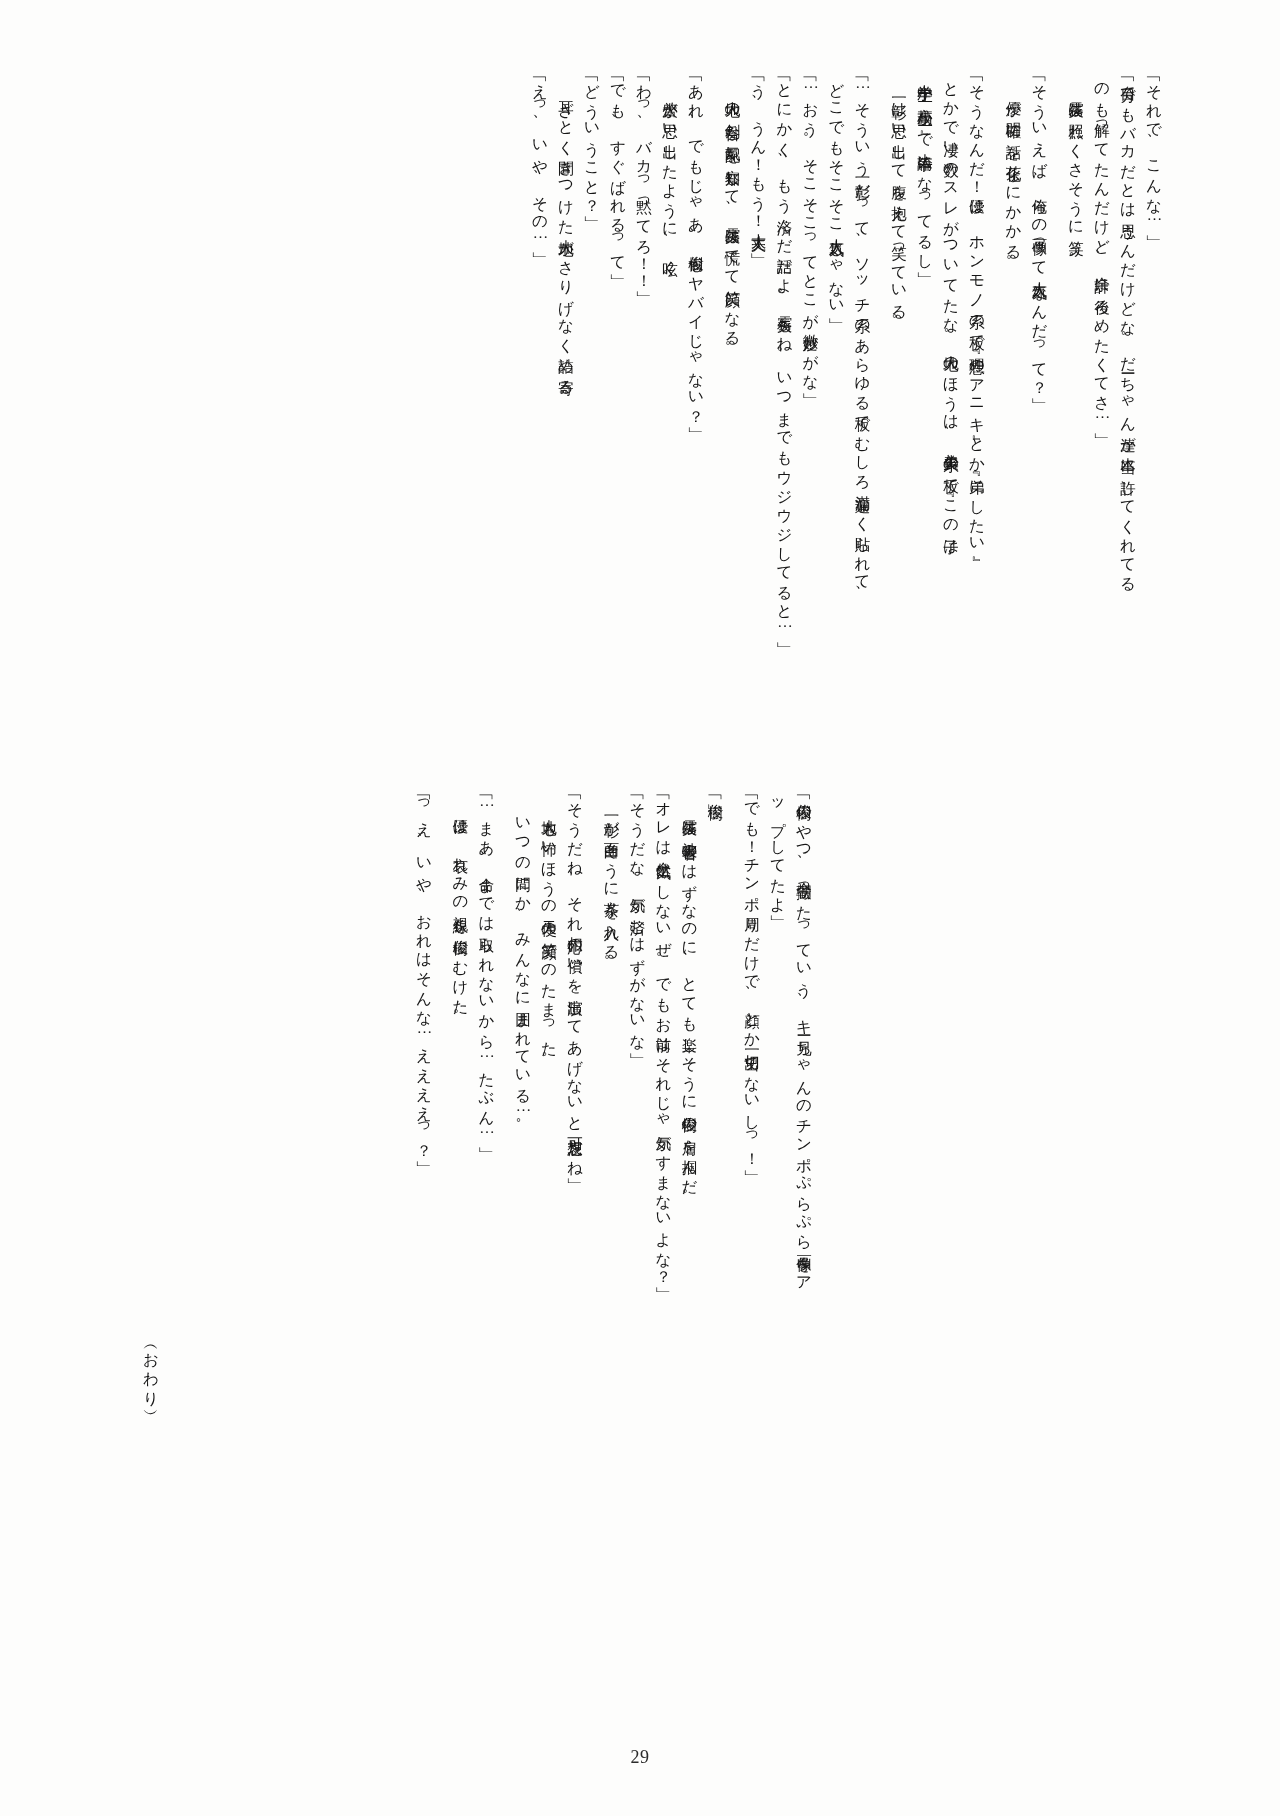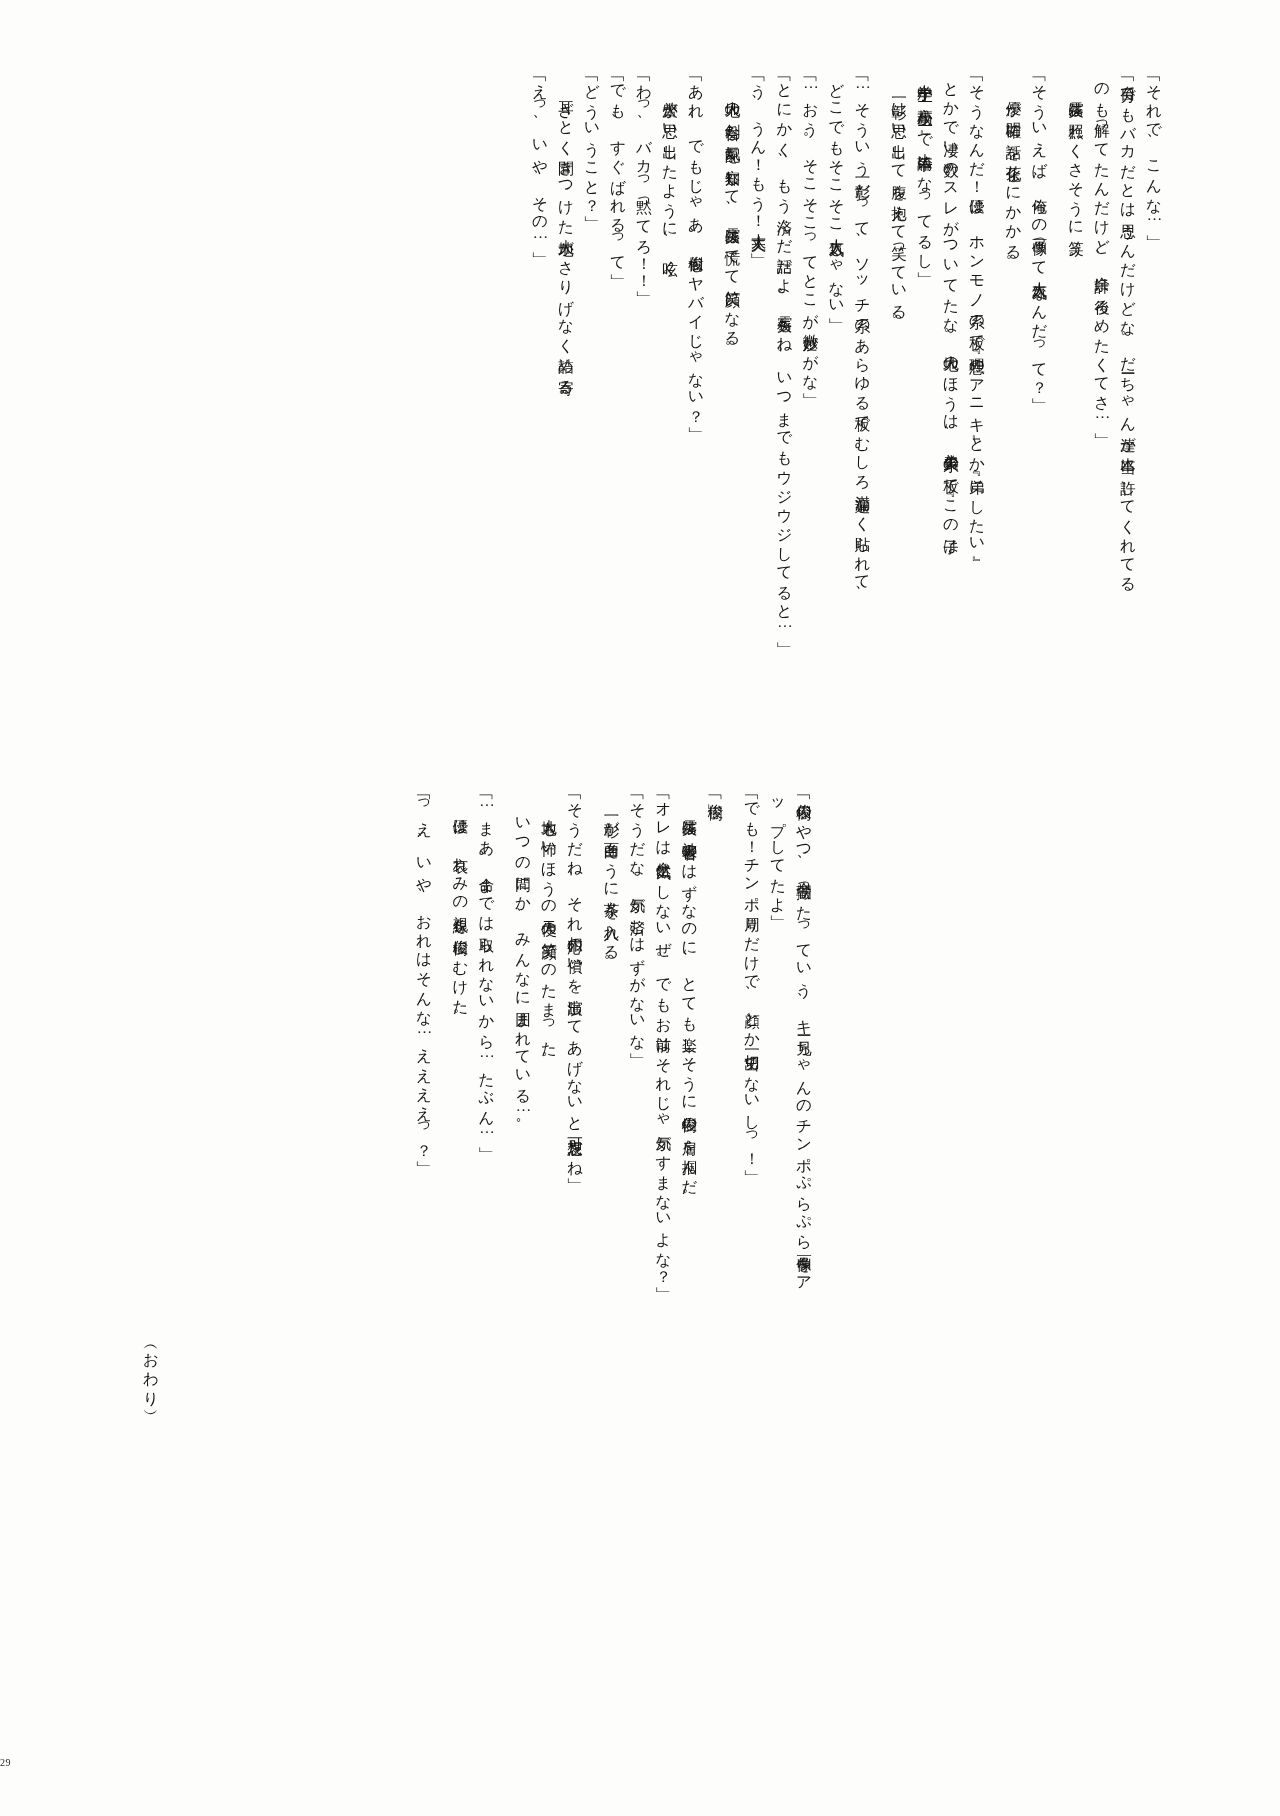--- a/index.html
+++ b/index.html
@@ -66,21 +66,22 @@
     font-size: 15.5px;
     letter-spacing: 1.6px;
     color: #161616;
   }
 
   #page-number {
     position: absolute;
     bottom: 48px;
     left: 0;
     width: 100%;
-    font-size: 10px;
+    text-align: center;
+    font-size: 18px;
     color: #2b2b2b;
     letter-spacing: 0.5px;
   }
 </style>
 </head>
 <body>
 
 <div class="page">
 
   <div class="vcol-block" id="block-upper">

